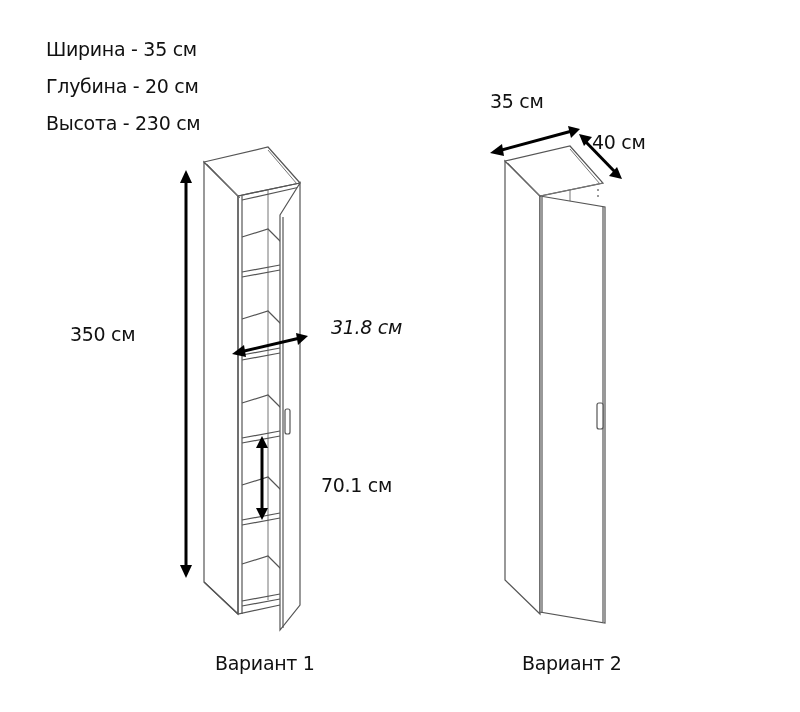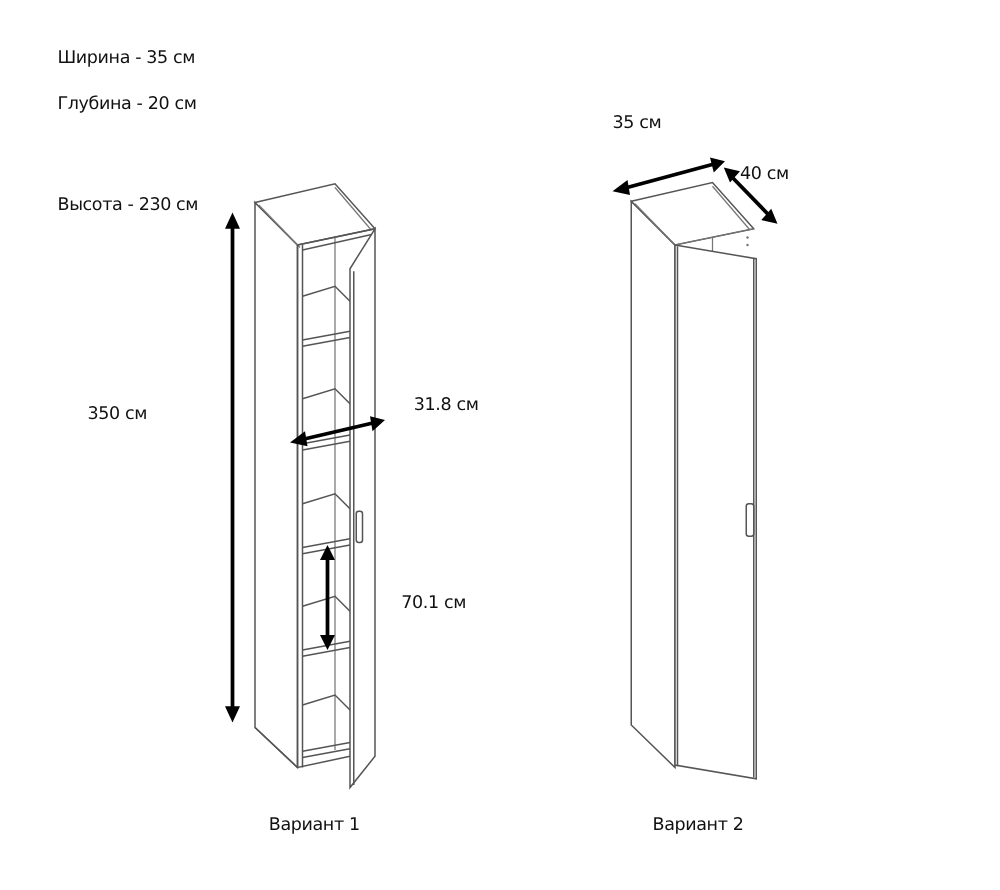--- a/index.html
+++ b/index.html
@@ -1,32 +1,32 @@
 <!DOCTYPE html>
 <html><head>
 <meta charset="utf-8">
 <style>
   html, body { margin: 0; padding: 0; background: #ffffff; }
   body { width: 800px; height: 712px; position: relative; overflow: hidden;
          font-family: "DejaVu Sans", sans-serif; color: #111; }
-  .txt { position: absolute; font-size: 14px; font-weight: 500; white-space: nowrap; letter-spacing: -0.3px; }
+  .txt { position: absolute; font-size: 19px; font-weight: 500; white-space: nowrap; letter-spacing: -0.3px; }
   .spec { left: 46px; }
   svg.drawing { position: absolute; left: 0; top: 0; }
   .ln { stroke: #555; stroke-width: 1.2; fill: none; }
   .ln2 { stroke: #777; stroke-width: 1; fill: none; }
   .fill-w { fill: #ffffff; }
   .arrow { stroke: #000; stroke-width: 3; fill: none; }
   .ah { fill: #000; }
 </style>
 </head>
 <body>
 
 <div class="txt spec" style="top:38px;">Ширина - 35 см</div>
 <div class="txt spec" style="top:75px;">Глубина - 20 см</div>
-<div class="txt spec" style="top:112px;margin-top:44px;">Высота - 230 см</div>
+<div class="txt spec" style="top:112px;">Высота - 230 см</div>
 
 <svg class="drawing" width="800" height="712" viewBox="0 0 800 712">
 
   <g>
 
     <polygon class="ln fill-w" points="204,162 238,196 238,614 204,582"></polygon>
 
     <polygon class="ln fill-w" points="204,162 268,147 300,183 238,196"></polygon>
     <line class="ln2" x1="207" y1="164" x2="240" y2="198"></line>
     <line class="ln2" x1="268" y1="150" x2="297" y2="184"></line>
@@ -107,19 +107,19 @@
     <polygon class="ah" points="580,129 568,126 571,138"></polygon>
   </g>
   <g>
     <line class="arrow" x1="584" y1="140" x2="616" y2="173"></line>
     <polygon class="ah" points="579,134 592,137 584,146"></polygon>
     <polygon class="ah" points="622,179 609,176 617,167"></polygon>
   </g>
 </svg>
 
 <div class="txt" style="left:70px; top:323px;">350 см</div>
-<div class="txt" style="left:331px; top:316px;">31.8 см</div>
+<div class="txt" style="left:331px; top:316px;font-style:italic;">31.8 см</div>
 <div class="txt" style="left:321px; top:474px;">70.1 см</div>
 <div class="txt" style="left:203px; top:652px;margin-left:12px;">Вариант 1</div>
 
 <div class="txt" style="left:490px; top:90px;">35 см</div>
 <div class="txt" style="left:592px; top:131px;text-align:right;">40 см</div>
 <div class="txt" style="left:522px; top:652px;text-align:right;">Вариант 2</div>
 
 </body></html>

